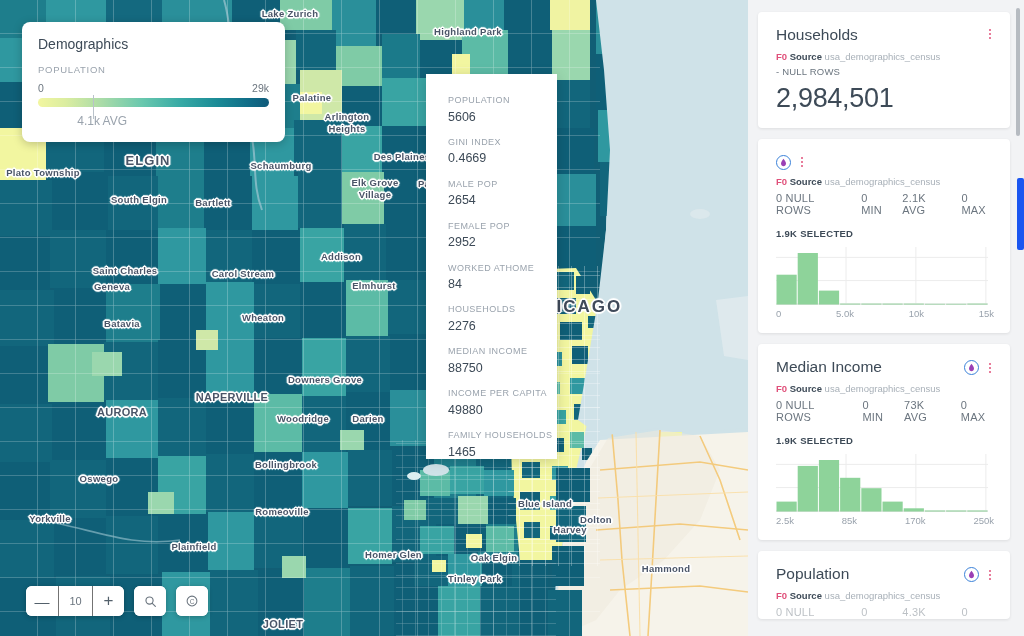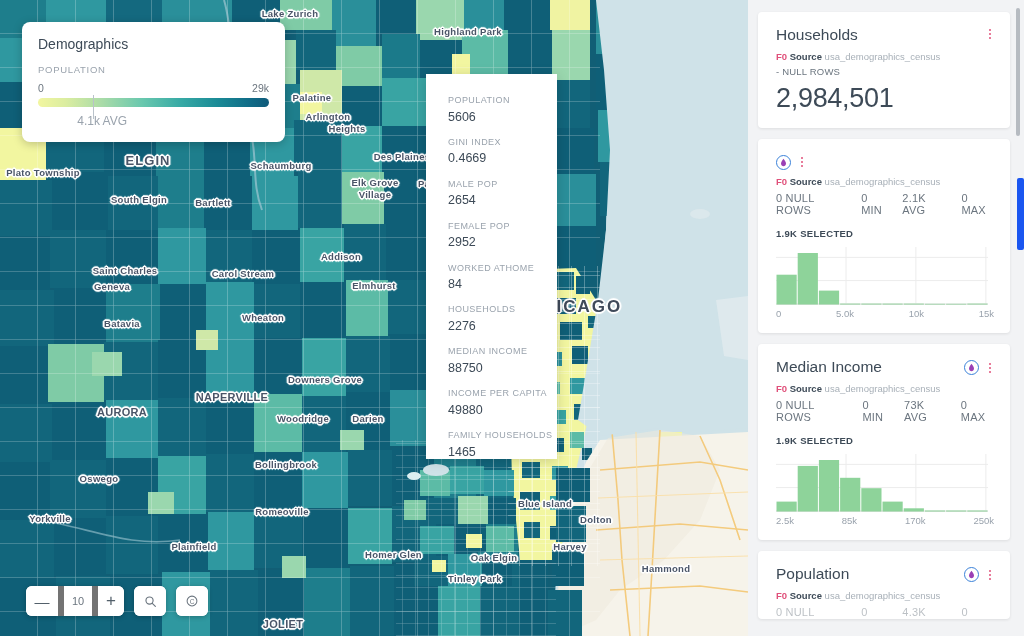--- a/index.html
+++ b/index.html
@@ -86,21 +86,21 @@
   .tb-group {
     display: flex; background: #fff; border-radius: 6px;
     box-shadow: 0 1px 5px rgba(0,0,0,.25); overflow: hidden; height: 30px;
   }
   .tb-btn {
     min-width: 32px; height: 30px;
     display: flex; align-items: center; justify-content: center;
     font-size: 12px; color: #6b757f; background: #fff;
     border: none; cursor: pointer;
   }
-  .tb-btn + .tb-btn { border-left: 6px solid #737373; }
+  .tb-btn + .tb-btn { border-left: 1px solid #737373; }
   .tb-zoomval { min-width: 34px; font-size: 11px; color: #6b757f; }
   .tb-plus { font-size: 17px; color: #53606b; }
   .tb-minus { font-size: 15px; color: #53606b; }
 
   
   .sidebar {
     position: relative;
     width: 276px; height: 636px;
     background: #f2f3f5;
     padding: 12px 14px 0 10px;
@@ -465,21 +465,21 @@
         <ellipse cx="700" cy="214" rx="10" ry="5" fill="#e8eef0" opacity=".5"></ellipse>
         <ellipse cx="414" cy="476" rx="7" ry="4" fill="#dceff2"></ellipse>
       </svg>
     </div>
 
     <div id="map-labels">
         <div class="map-label sm" style="left: 290px; top: 13px;">Lake Zurich</div>
         <div class="map-label sm" style="left: 468px; top: 31px;">Highland Park</div>
         <div class="map-label sm" style="left: 253px; top: 56px;">gton</div>
         <div class="map-label sm" style="left: 312px; top: 97px;">Palatine</div>
-        <div class="map-label sm" style="left: 328px; top: 116px;">Arlington</div>
+        <div class="map-label sm" style="left: 347px; top: 116px;">Arlington</div>
         <div class="map-label sm" style="left: 347px; top: 128px;">Heights</div>
         <div class="map-label sm" style="left: 402px; top: 156px;">Des Plaines</div>
         <div class="map-label lg" style="left: 148px; top: 160px;">ELGIN</div>
         <div class="map-label sm" style="left: 375px; top: 182px;">Elk Grove</div>
         <div class="map-label sm" style="left: 375px; top: 194px; text-align: right;">Village</div>
         <div class="map-label sm" style="left: 424px; top: 183px;">Pa</div>
         <div class="map-label sm" style="left: 43px; top: 172px;">Plato Township</div>
         <div class="map-label sm" style="left: 281px; top: 165px;">Schaumburg</div>
         <div class="map-label sm" style="left: 139px; top: 199px;">South Elgin</div>
         <div class="map-label sm" style="left: 213px; top: 202px;">Bartlett</div>
@@ -495,21 +495,21 @@
         <div class="map-label md" style="left: 232px; top: 397px;">NAPERVILLE</div>
         <div class="map-label md" style="left: 122px; top: 412px;">AURORA</div>
         <div class="map-label sm" style="left: 303px; top: 418px;">Woodridge</div>
         <div class="map-label sm" style="left: 368px; top: 418px;">Darien</div>
         <div class="map-label sm" style="left: 286px; top: 464px;">Bollingbrook</div>
         <div class="map-label sm" style="left: 99px; top: 478px;">Oswego</div>
         <div class="map-label sm" style="left: 274px; top: 511px; padding-left: 16px;">Romeoville</div>
         <div class="map-label sm" style="left: 545px; top: 503px;">Blue Island</div>
         <div class="map-label sm" style="left: 596px; top: 519px;">Dolton</div>
         <div class="map-label sm" style="left: 50px; top: 518px;">Yorkville</div>
-        <div class="map-label sm" style="left: 570px; top: 546px;">Harvey</div>
+        <div class="map-label sm" style="left: 570px; top: 529px;">Harvey</div>
         <div class="map-label sm" style="left: 194px; top: 546px;">Plainfield</div>
         <div class="map-label sm" style="left: 378px; top: 554px; padding-left: 31px;">Homer Glen</div>
         <div class="map-label sm" style="left: 494px; top: 557px;">Oak Elgin</div>
         <div class="map-label sm" style="left: 666px; top: 568px;">Hammond</div>
         <div class="map-label sm" style="left: 475px; top: 578px;">Tinley Park</div>
         <div class="map-label md" style="left: 283px; top: 624px;">JOLIET</div>
       </div>
 
     <div class="legend">
       <div class="legend-title">Demographics</div>

